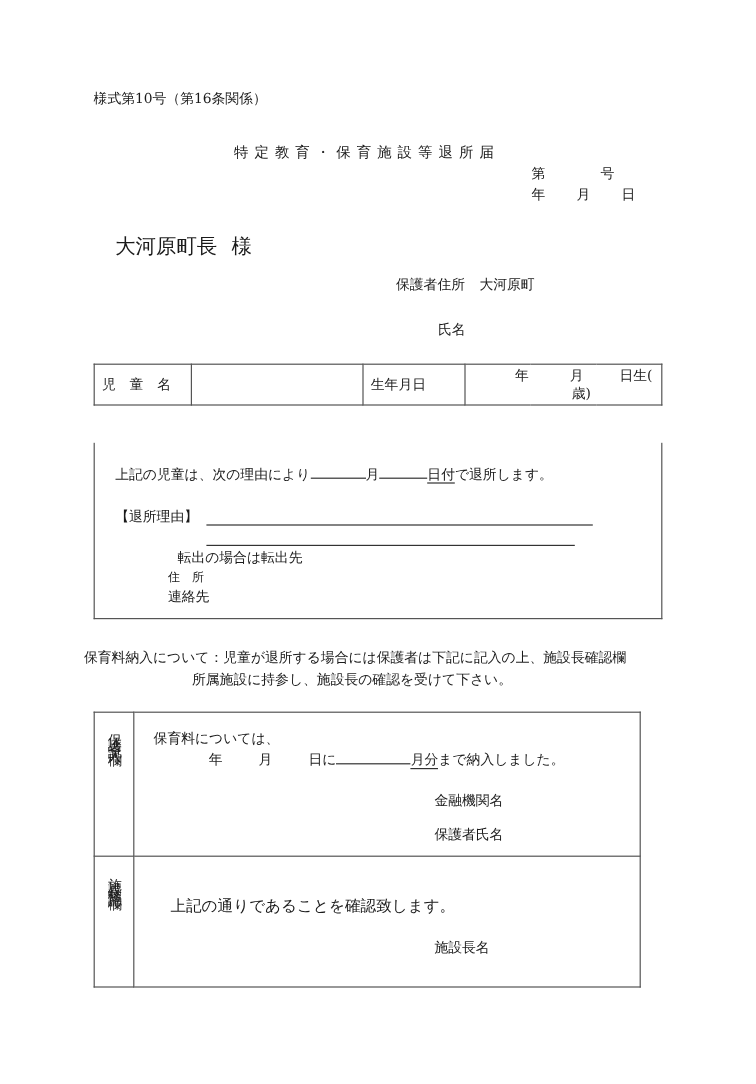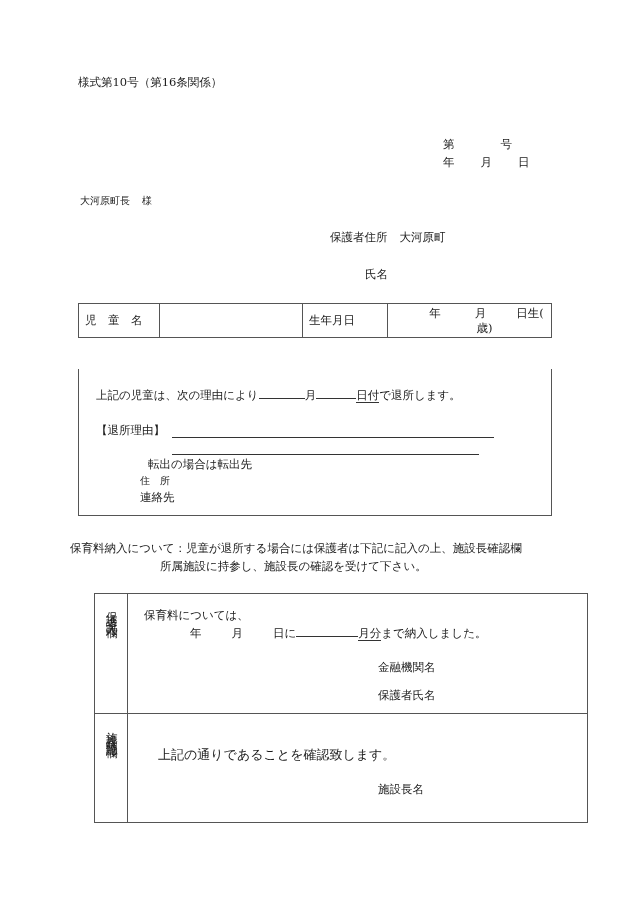--- a/index.html
+++ b/index.html
@@ -41,22 +41,22 @@
     font-size: 11.5px;
   }
   .num-line .gap { display: inline-block; width: 46px; }
   .date-line {
     left: 443px; top: 155px;
     font-size: 11.5px;
   }
   .date-line .gap { display: inline-block; width: 26px; }
 
   .addressee {
-    left: 80px; top: 194px;
-    font-size: 10px;
+    left: 96px; top: 194px;
+    font-size: 17px;
   }
   .addressee .gap { display: inline-block; width: 12px; }
 
   .guardian-addr {
     left: 330px; top: 230px;
     font-size: 11.5px;
   }
   .guardian-addr .gap { display: inline-block; width: 12px; }
 
   .guardian-name {
@@ -151,25 +151,24 @@
   }
   .notice-2 {
     left: 160px; top: 559px;
     font-size: 11.5px;
   }
 
   
   .table-bottom {
     position: absolute;
     left: 78px; top: 593px;
-    width: 494px;
+    width: 456px;
     border-collapse: collapse;
     table-layout: fixed;
     font-size: 11.5px;
-    margin-left: 16px;
   }
   .table-bottom td {
     border: 1px solid #555;
     vertical-align: top;
     padding: 0;
   }
   .vcol { width: 32px; }
   .vlabel {
     writing-mode: vertical-rl;
     text-orientation: upright;
@@ -195,20 +194,21 @@
   .confirm-text { left: 30px; top: 32px; font-size: 13px; }
   .head-label { left: 250px; top: 68px; font-size: 11.5px; }
 </style>
 </head>
 <body>
 
 <div class="page">
 
   <div class="abs form-no">様式第10号（第16条関係）</div>
 
+  <div class="abs doc-title">特定教育・保育施設等退所届</div>
 
   <div class="abs num-line">
     <span>第</span><span class="gap"></span><span>号</span>
   </div>
 
   <div class="abs date-line">
     <span>年</span><span class="gap"></span><span>月</span><span class="gap"></span><span>日</span>
   </div>
 
   <div class="abs addressee">

